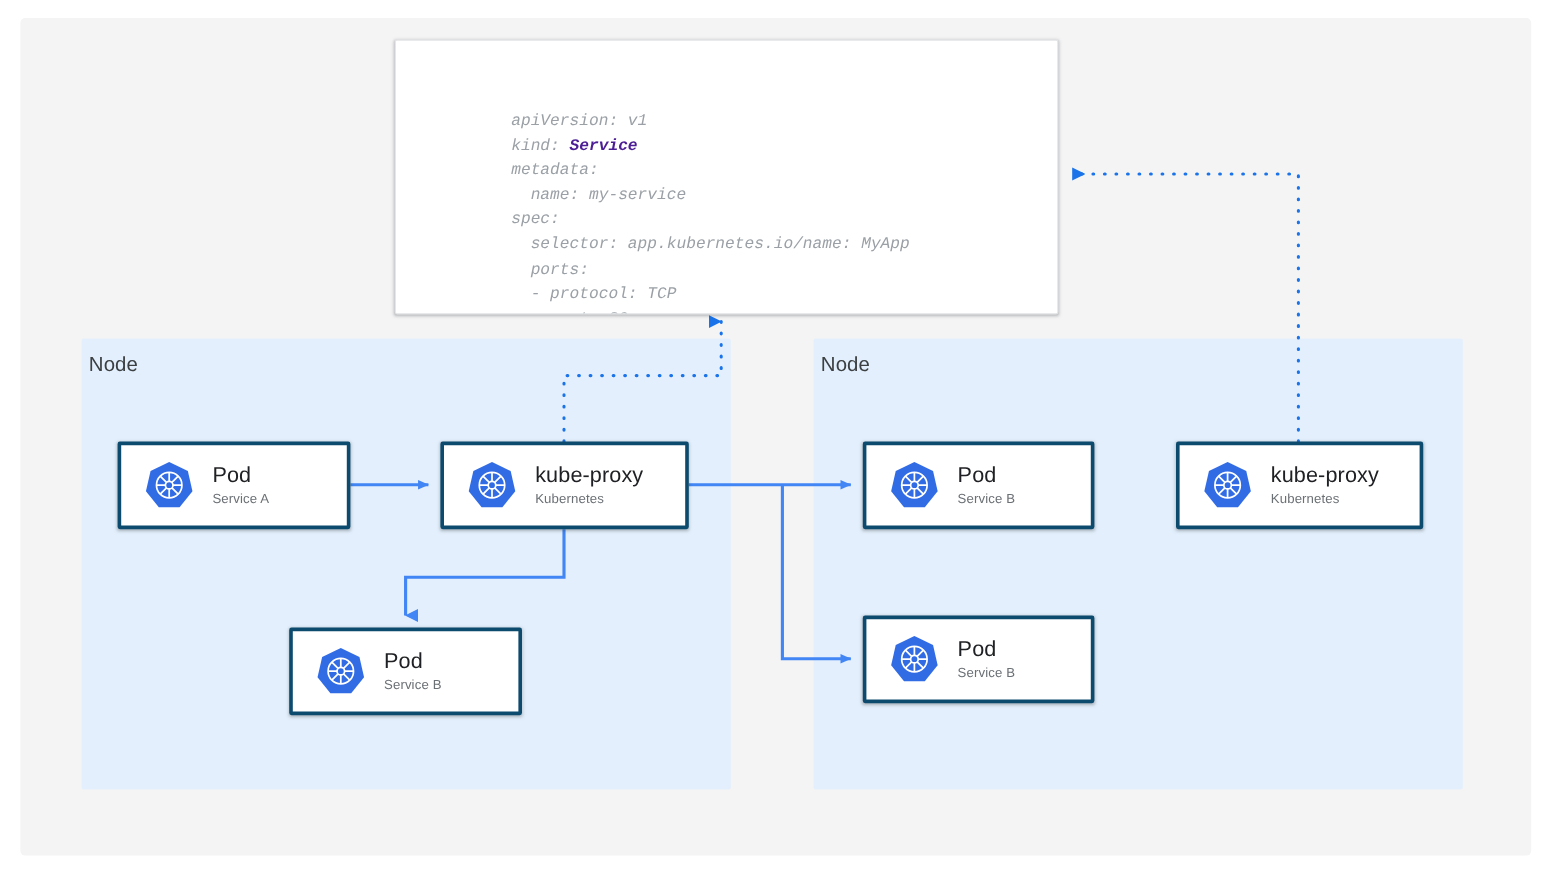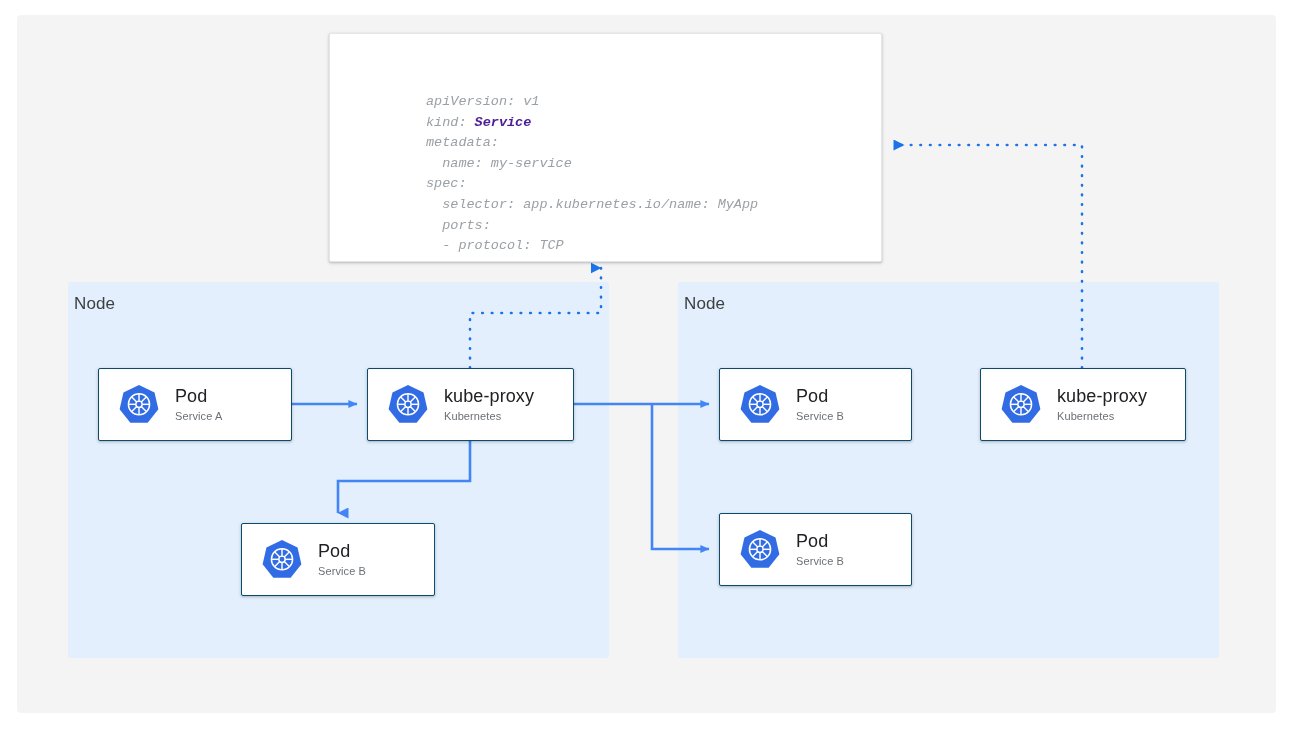--- a/index.html
+++ b/index.html
@@ -55,21 +55,21 @@
     top: 12px;
     font-size: 17px;
     color: #3c4043;
     letter-spacing: .1px;
   }
 
   
   .card {
     position: absolute;
     background: #ffffff;
-    border: 1px solid #0c4a6e;
+    border: 3px solid #0c4a6e;
     border-radius: 2px;
     box-shadow: 0 1px 2px rgba(60,64,67,.22), 0 1px 3px 1px rgba(60,64,67,.10);
     display: flex;
     align-items: center;
     box-sizing: border-box;
   }
   .card-icon {
     flex: 0 0 auto;
     width: 44px;
     height: 44px;

